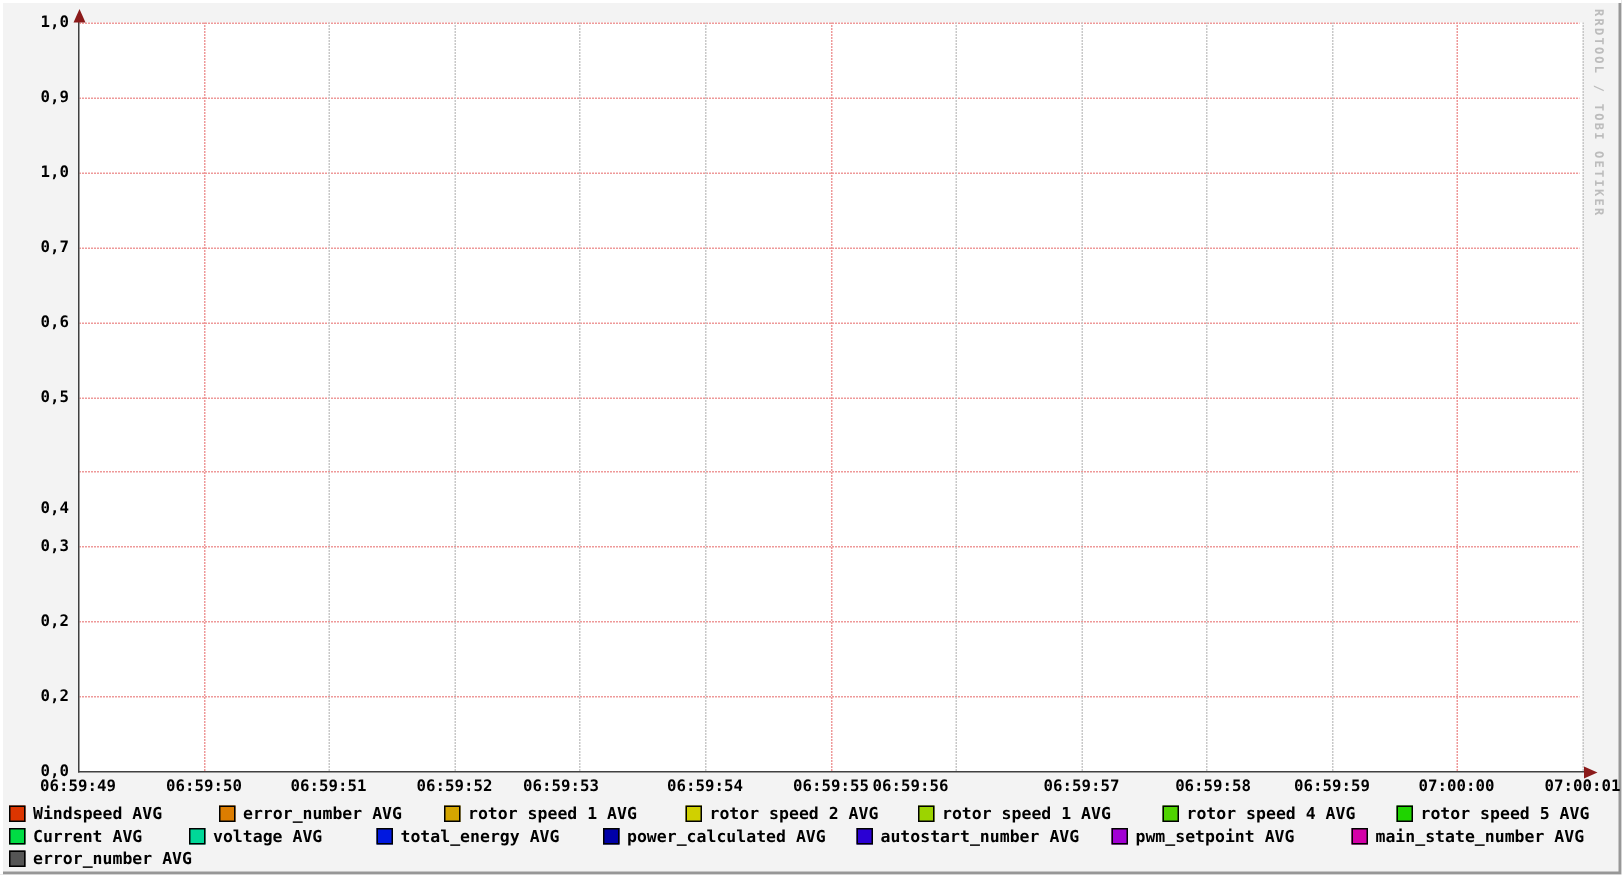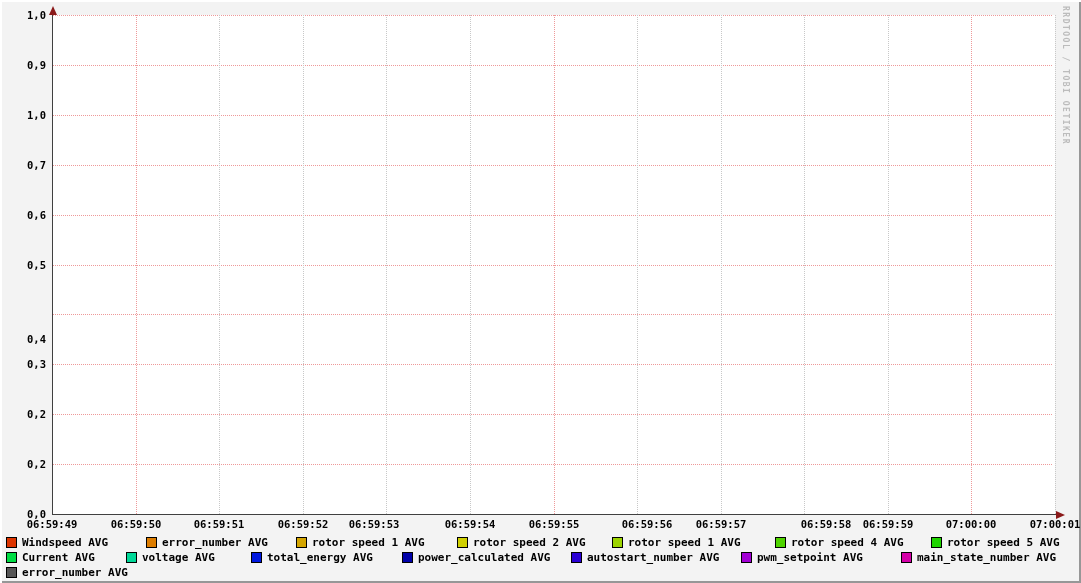--- a/index.html
+++ b/index.html
@@ -104,23 +104,23 @@
       <div class="ylab" style="top: 508px;">0,0</div>
     </div>
   <div id="xlabels">
       <div class="xlab" style="left: 22px;">06:59:49</div>
       <div class="xlab" style="left: 106px;">06:59:50</div>
       <div class="xlab" style="left: 189px;">06:59:51</div>
       <div class="xlab" style="left: 273px;">06:59:52</div>
       <div class="xlab" style="left: 344px;">06:59:53</div>
       <div class="xlab" style="left: 440px;">06:59:54</div>
       <div class="xlab" style="left: 524px;">06:59:55</div>
-      <div class="xlab" style="left: 617px; text-align: center;">06:59:56</div>
+      <div class="xlab" style="left: 577px; text-align: center;">06:59:56</div>
       <div class="xlab" style="left: 691px;">06:59:57</div>
-      <div class="xlab" style="left: 796px;">06:59:58</div>
+      <div class="xlab" style="left: 774px; text-align: right;">06:59:58</div>
       <div class="xlab" style="left: 858px;">06:59:59</div>
       <div class="xlab" style="left: 941px;">07:00:00</div>
       <div class="xlab" style="left: 1025px;">07:00:01</div>
     </div>
   <div id="legend">
       <div class="leg-item" style="left: 6px; top: 536px;">
         <div class="leg-swatch" style="background: rgb(221, 53, 0); left: 0px; top: 1px;"></div>
         <div class="leg-label" style="left: 16px; top: 0px;">Windspeed AVG</div>
       </div>
       <div class="leg-item" style="left: 146px; top: 536px;">

